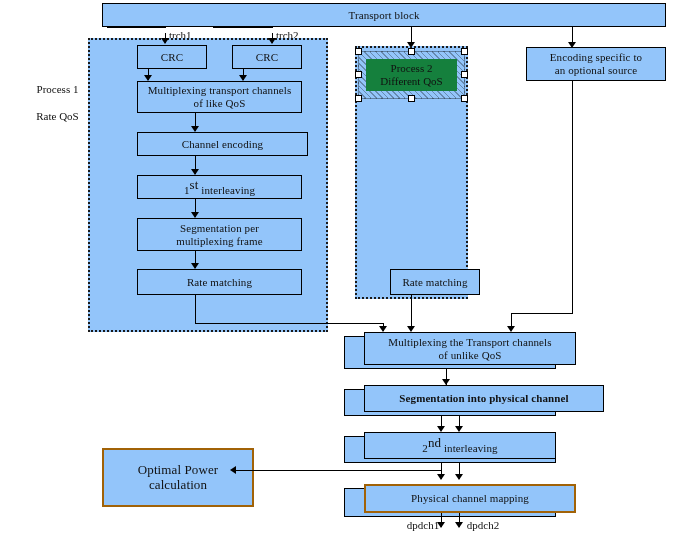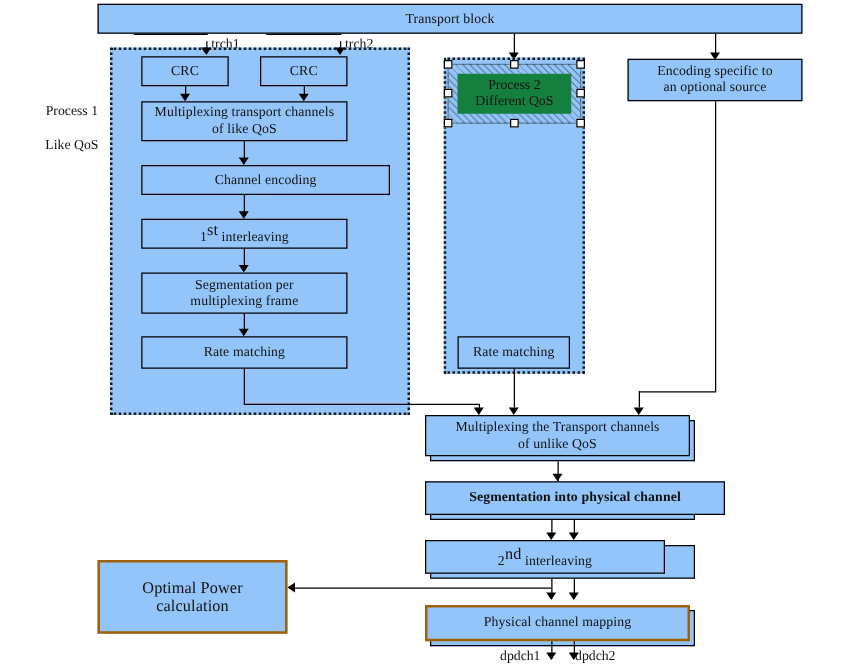--- a/index.html
+++ b/index.html
@@ -25,20 +25,21 @@
     background: #93c5fa;
     border: 1px solid #000000;
     display: flex;
     align-items: center;
     justify-content: center;
     text-align: center;
     color: #111111;
     font-size: 11px;
     line-height: 1.15;
     letter-spacing: .1px;
+    margin-left: 24px;
   }
   .pbox.yellow { border: 2px solid #a16207; }
 
   
   .shadow {
     position: absolute;
     background: #93c5fa;
     border: 1px solid #000000;
     box-sizing: border-box;
   }
@@ -50,21 +51,21 @@
     background: #93c5fa;
     border: 2px dotted #1a1a1a;
   }
 
   
   .txt {
     position: absolute;
     color: #111111;
     font-size: 11px;
     line-height: 1.2;
-    text-align: left;
+    text-align: center;
     white-space: pre;
   }
 
   
   .taglabel {
     position: absolute;
     background: #ffffff;
     color: #111111;
     font-size: 11px;
     line-height: 12px;
@@ -158,21 +159,21 @@
   <div class="taglabel" style="left:138px; top:29px;">trch1</div>
 
   <div class="tagwhite" style="left:214px; top:28px; width:101px; height:12px;"></div>
   <div class="tagrule" style="left:214px; top:40px; width:58px;"></div>
   <div class="taglabel" style="left:245px; top:29px;">trch2</div>
 
   <div class="region" style="left:88px; top:38px; width:240px; height:294px;"></div>
 
   <div class="txt" style="left:12px; top:70px; width:80px; text-align:center;">
     <span>Process 1</span><br>
-    <span>Like QoS</span>
+    <span>Rate QoS</span>
   </div>
 
   <div class="vline" style="left:165px; top:33px; height:10px;"></div>
   <div class="arrowdown" style="left:161px; top:38px;"></div>
   <div class="vline" style="left:272px; top:33px; height:10px;"></div>
   <div class="arrowdown" style="left:268px; top:38px;"></div>
 
   <div class="pbox" style="left:113px; top:45px; width:70px; height:24px;">
     <span>CRC</span>
   </div>
@@ -188,21 +189,21 @@
   <div class="pbox" style="left:113px; top:81px; width:165px; height:32px;">
     <span>
       <span>Multiplexing transport channels</span><br>
       <span>of like QoS</span>
     </span>
   </div>
 
   <div class="vline" style="left:195px; top:113px; height:18px;"></div>
   <div class="arrowdown" style="left:191px; top:126px;"></div>
 
-  <div class="pbox" style="left:113px; top:132px; width:199px; height:24px;">
+  <div class="pbox" style="left:113px; top:132px; width:171px; height:24px;">
     <span>Channel encoding</span>
   </div>
 
   <div class="vline" style="left:195px; top:156px; height:18px;"></div>
   <div class="arrowdown" style="left:191px; top:169px;"></div>
 
   <div class="pbox" style="left:113px; top:175px; width:165px; height:24px;">
     <span><span>1</span><sup>st</sup><span> interleaving</span></span>
   </div>
 

